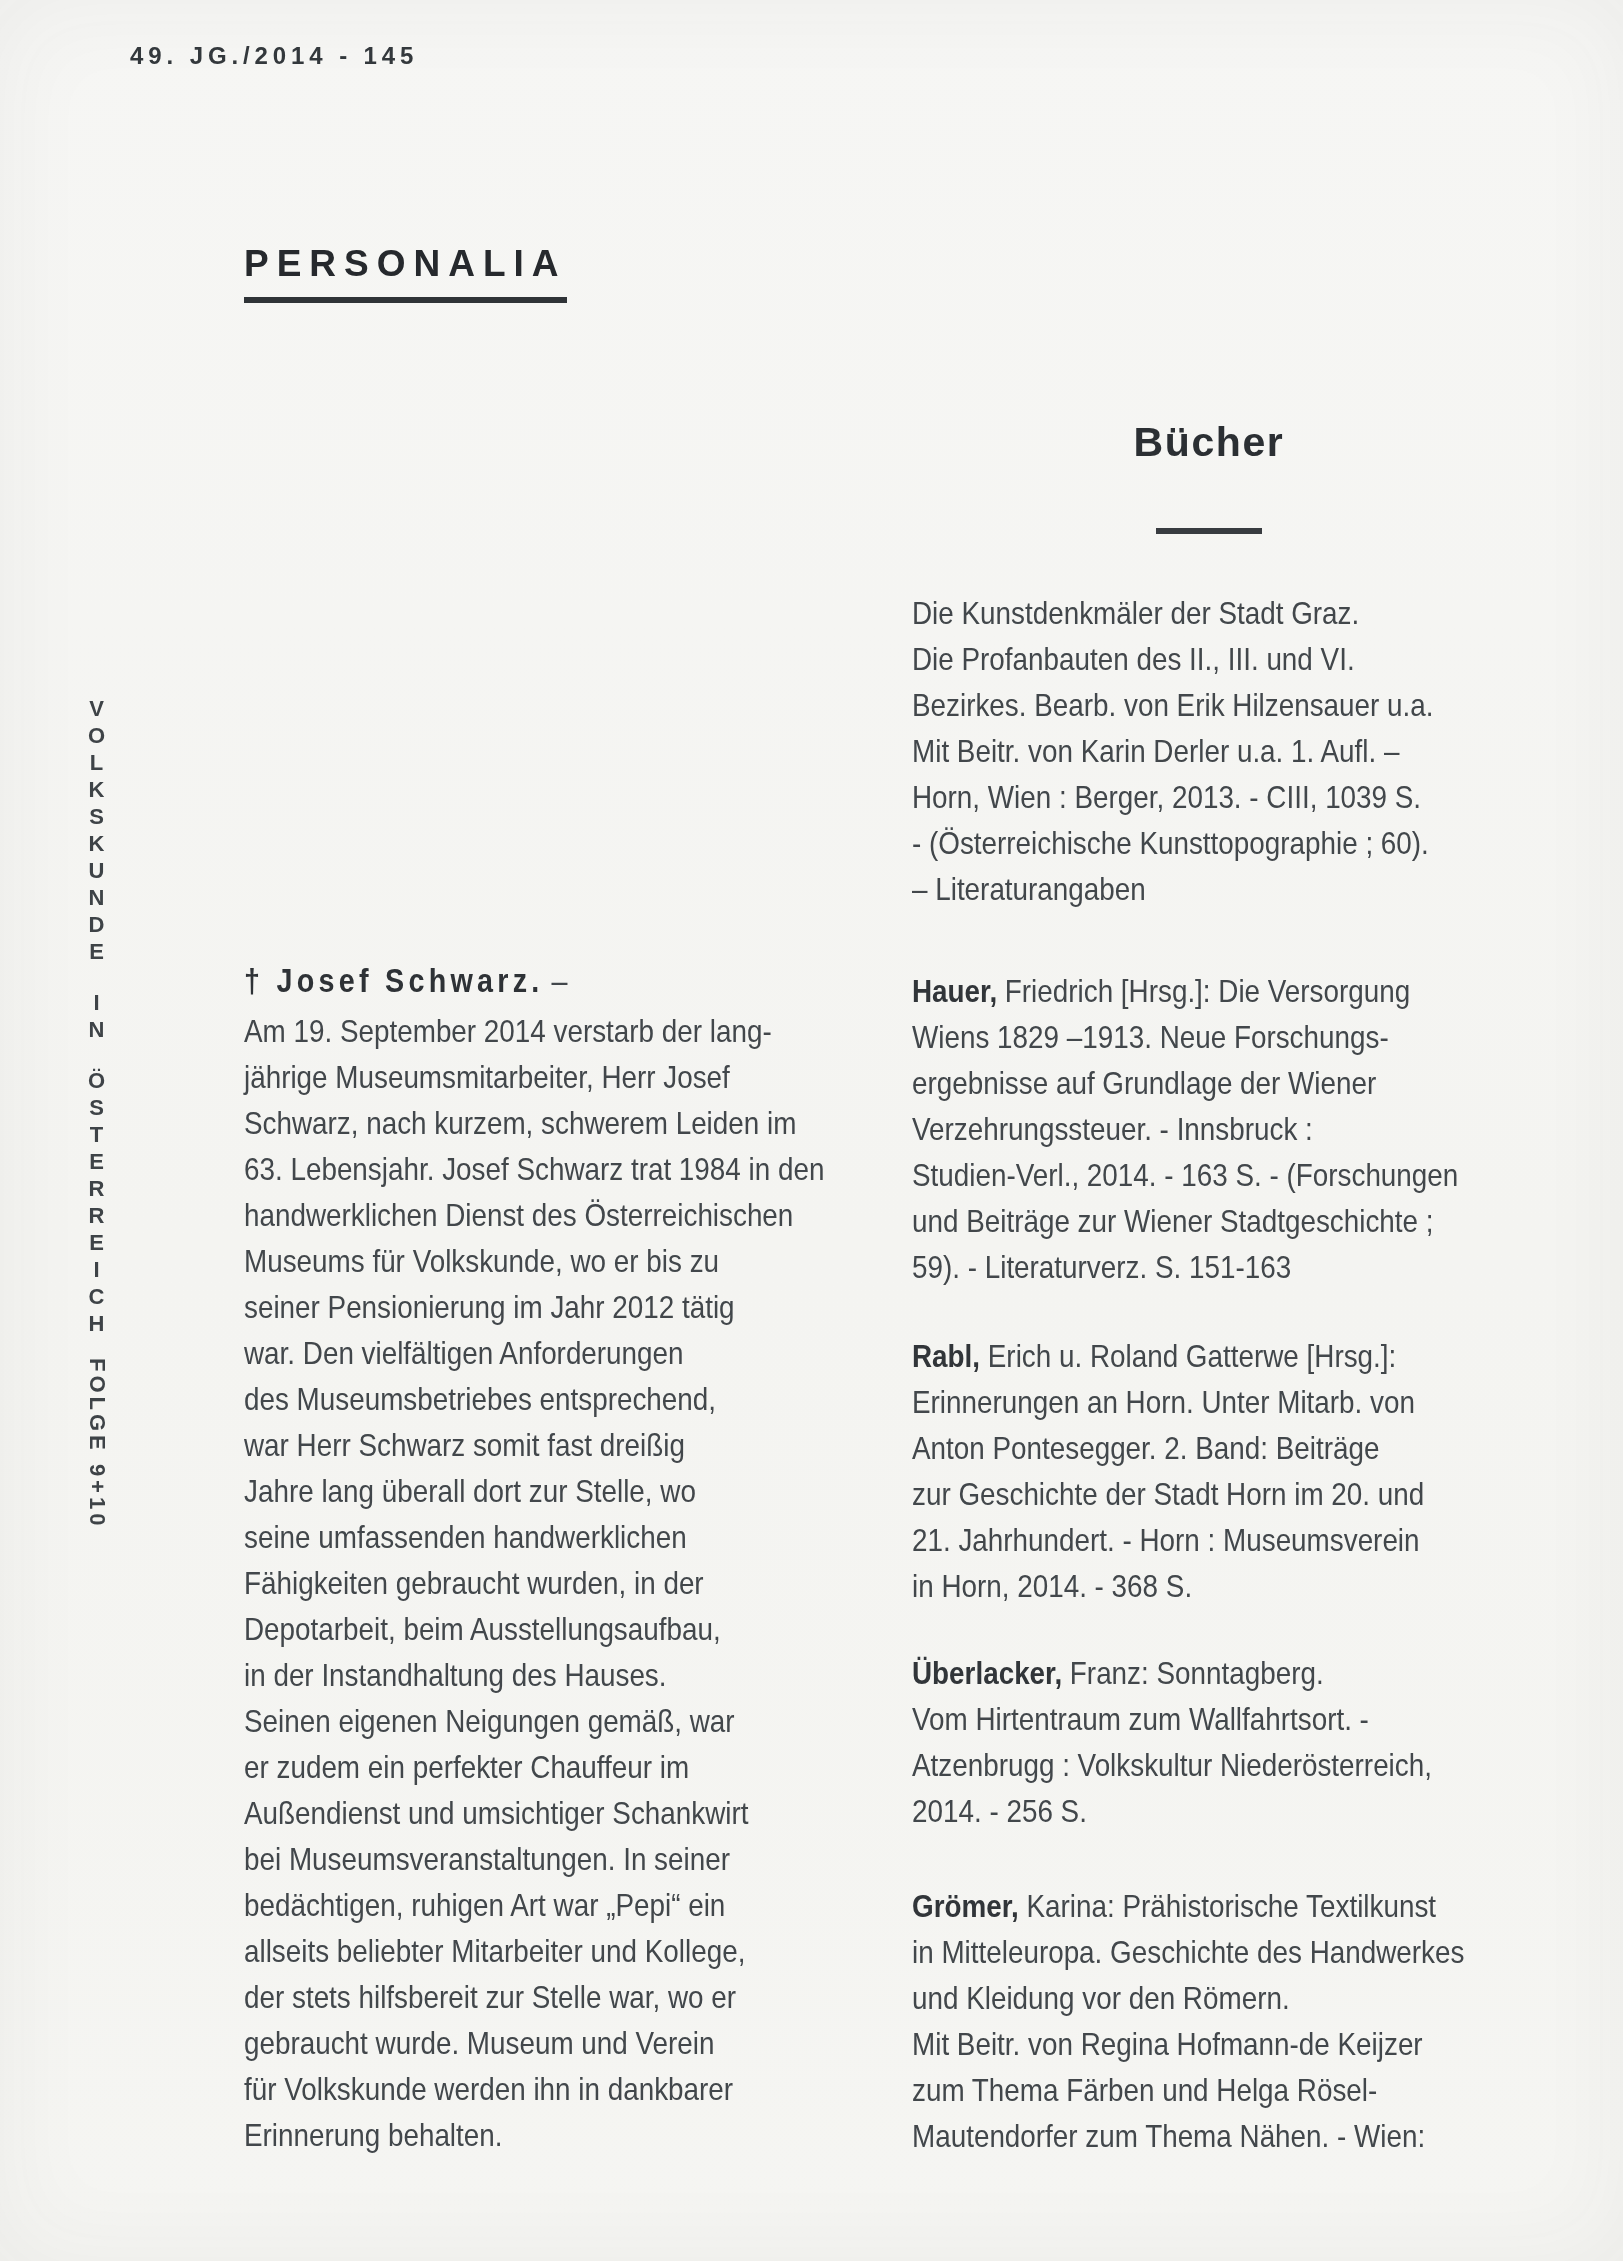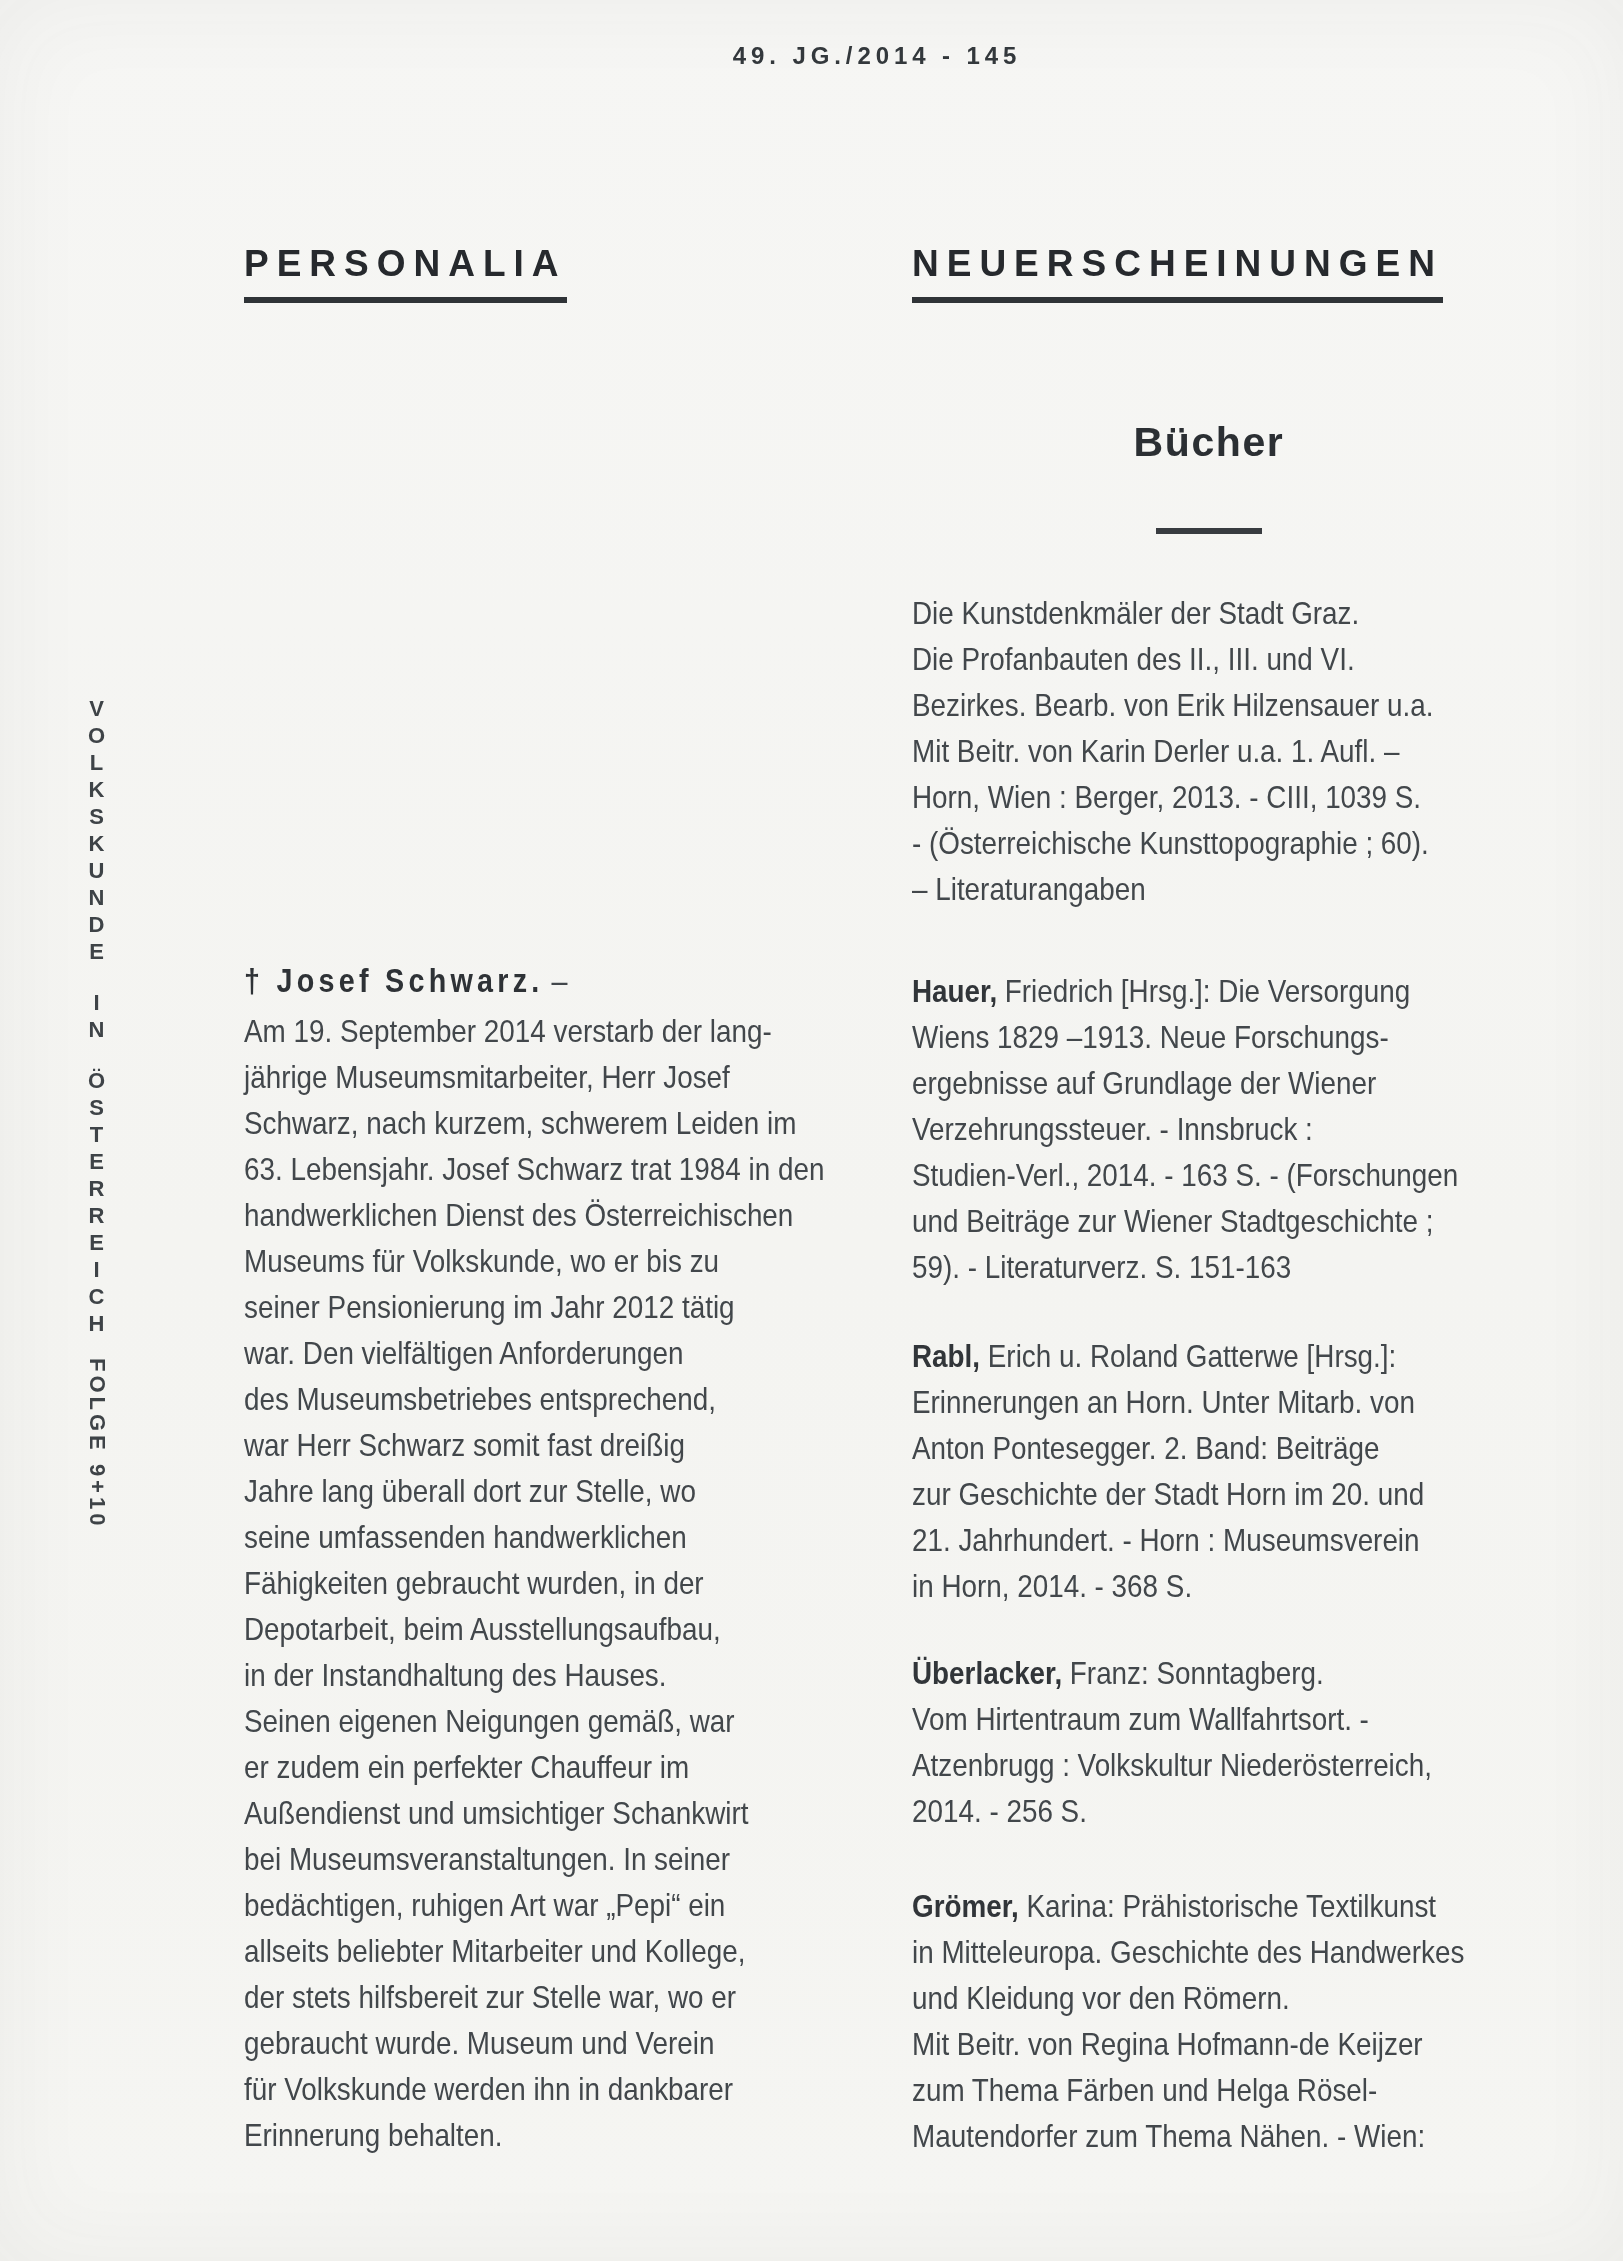--- a/index.html
+++ b/index.html
@@ -12,21 +12,21 @@
   }
   .page{
     position:absolute;inset:0;
     background:linear-gradient(180deg,#f6f6f4 0%,#f4f4f1 55%,#f5f5f2 100%);
     box-shadow:inset 0 0 97px rgba(60,60,55,0.05);
   }
 
   
   .running-header{
     position:absolute;left:130px;right:0;top:42px;
-    text-align:center;
+    text-align:left;
     font-size:24px;font-weight:700;letter-spacing:4.9px;
     color:#33383c;
   }
 
   
   .section-heading{
     position:absolute;top:245px;
   }
   .section-heading .hd{
     display:inline-block;
@@ -134,23 +134,20 @@
           <div class="spine-letter">H</div>
         </div>
       </div>
     <span class="spine-folge">FOLGE 9+10</span>
   </aside>
 
   <div class="section-heading heading-left">
     <span class="hd">PERSONALIA</span>
   </div>
 
-  <div class="section-heading heading-right">
-    <span class="hd">NEUERSCHEINUNGEN</span>
-  </div>
 
   <div class="books-head">
     <div class="books-title">Bücher</div>
     <div class="books-rule"></div>
   </div>
 
   <article class="article scanx">
     <div class="article-title">
       <span>† Josef Schwarz.</span><span class="dash"> –</span>
     </div>

